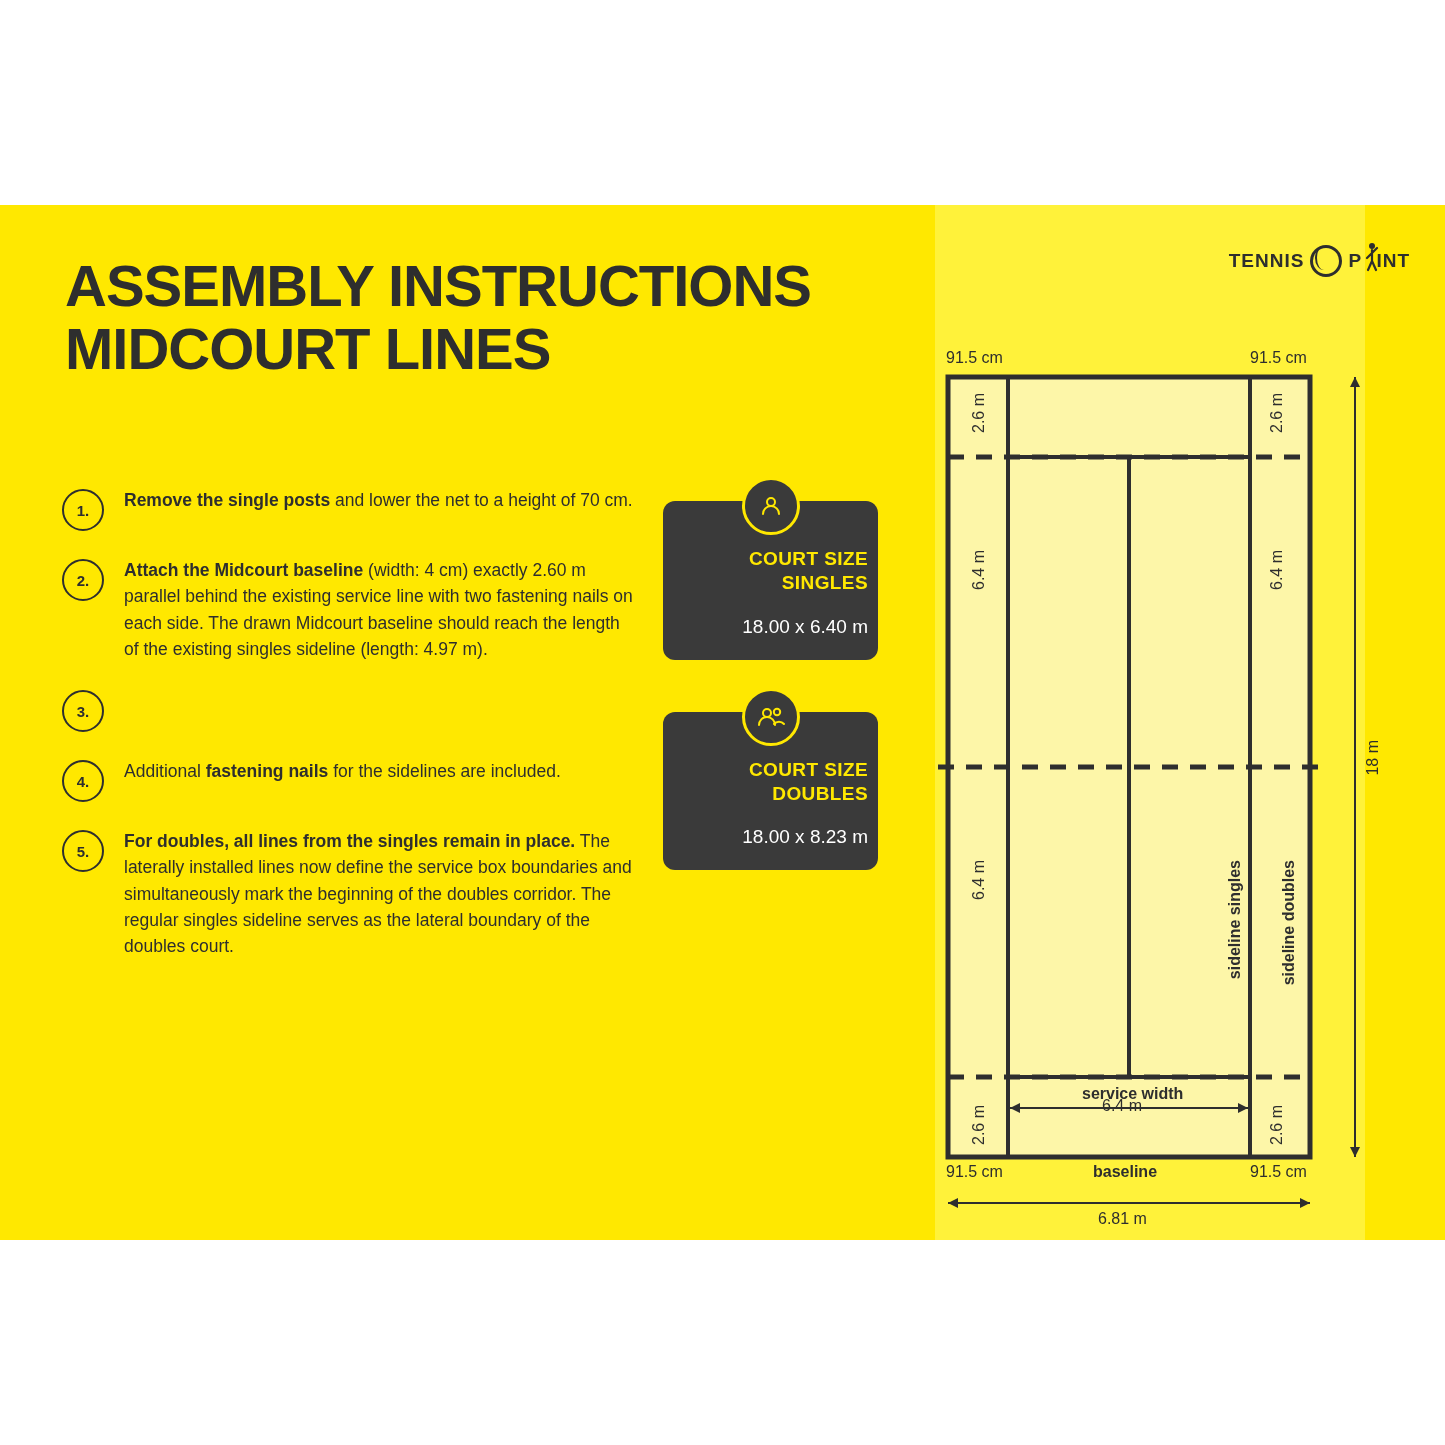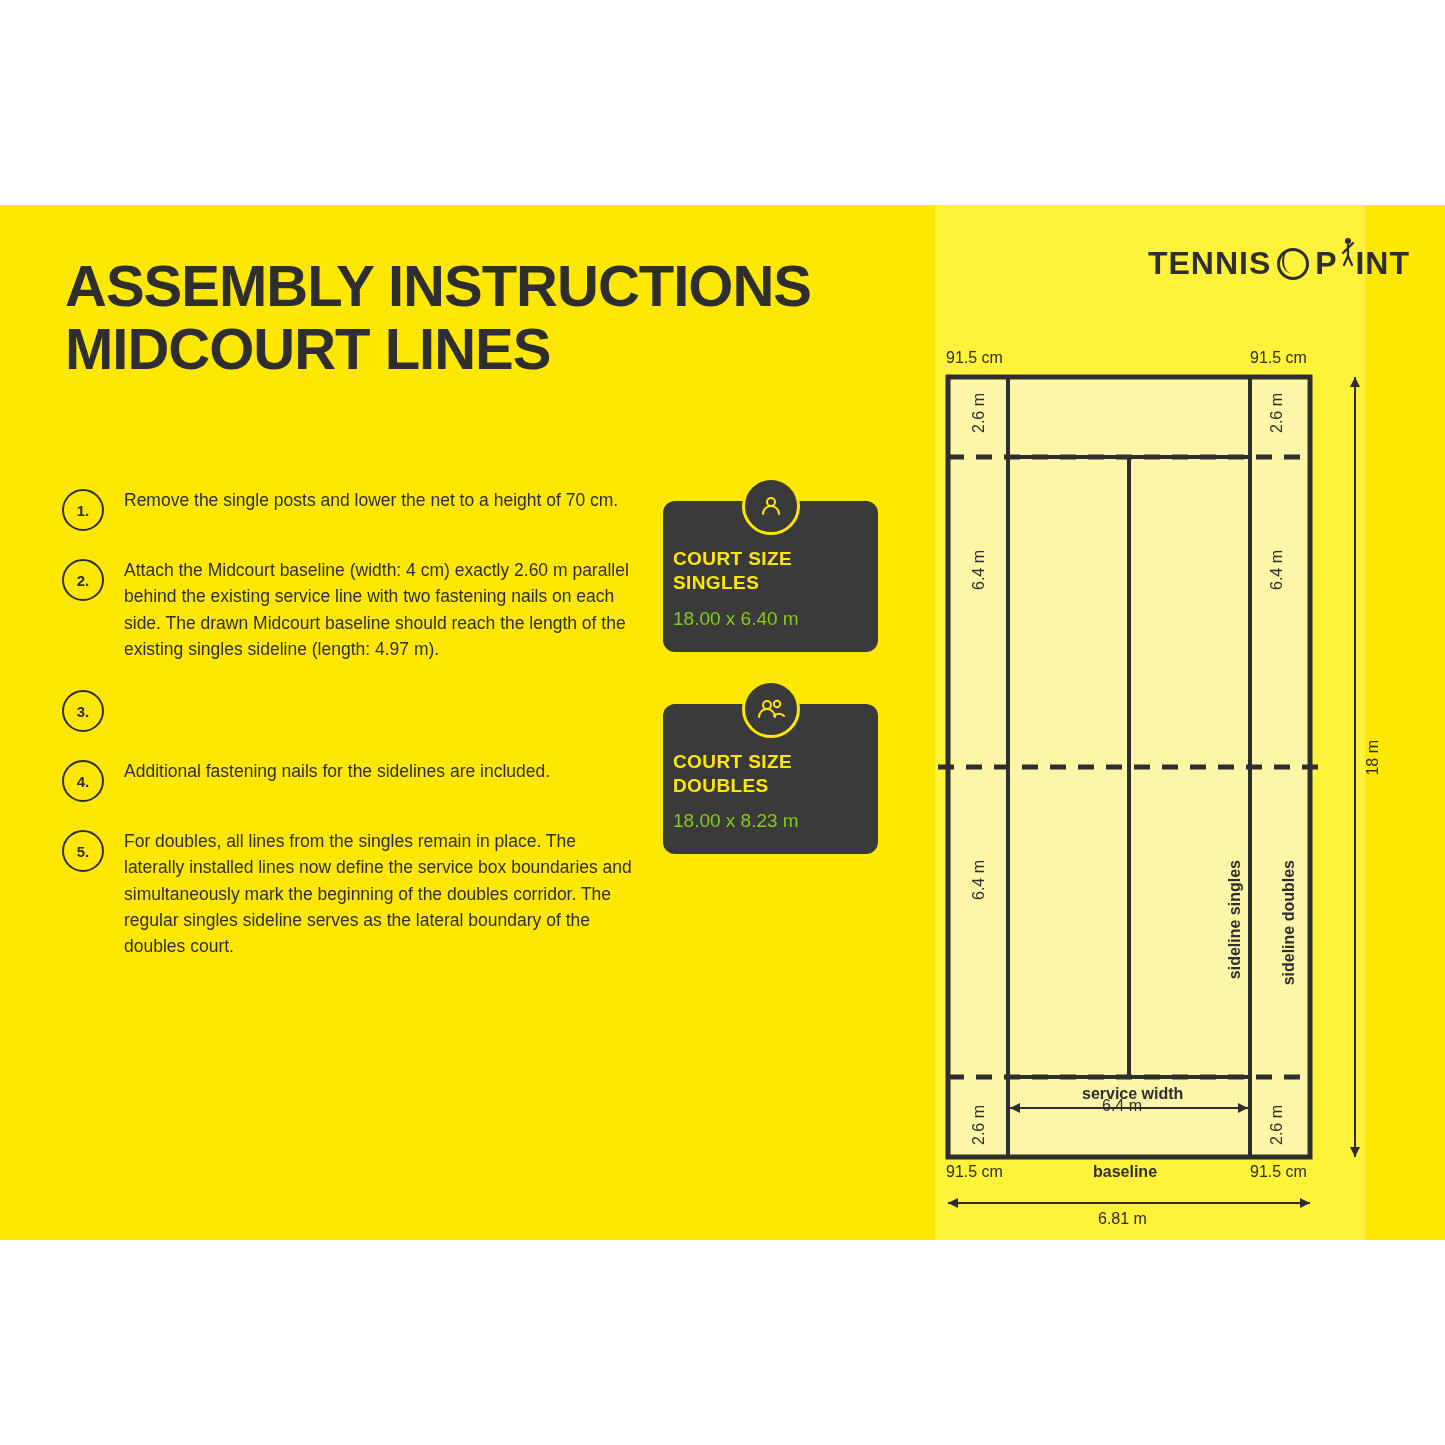--- a/index.html
+++ b/index.html
@@ -32,21 +32,21 @@
     background: #fff23a;
   }
   .brand {
     position: absolute;
     right: 35px;
     top: 40px;
     display: flex;
     align-items: center;
     gap: 4px;
     font-weight: bold;
-    font-size: 32px;
+    font-size: 19px;
     letter-spacing: 1px;
     color: #2e2e2e;
   }
   .brand .ball {
     display: inline-block;
     width: 26px;
     height: 26px;
     border: 3px solid #2e2e2e;
     border-radius: 50%;
     position: relative;
@@ -98,33 +98,33 @@
     font-weight: bold;
     color: #2e2e2e;
     margin-right: 20px;
     margin-top: 2px;
   }
   .step-text {
     font-size: 17.5px;
     line-height: 1.5;
     color: #2e2e2e;
   }
-  .step-text b { font-weight: normal; text-align: center; }
+  .step-text b { font-weight: bold; text-align: center; }
 
   .cards {
     position: absolute;
     left: 663px;
     top: 296px;
     width: 215px;
   }
   .card {
     background: #3a3a3a;
     border-radius: 12px;
     padding: 46px 10px 22px 10px;
-    text-align: left;
+    text-align: right;
     position: relative;
     margin-bottom: 52px;
   }
   .card-icon {
     position: absolute;
     left: 50%;
     top: -24px;
     transform: translateX(-50%);
     width: 52px;
     height: 52px;
@@ -136,23 +136,23 @@
     justify-content: center;
   }
   .card-title {
     color: #ffe800;
     font-weight: bold;
     font-size: 19px;
     line-height: 1.28;
     letter-spacing: 0.4px;
   }
   .card-value {
-    color: #84cc16;
+    color: #ffffff;
     font-size: 19px;
-    margin-top: 12px;
+    margin-top: 20px;
   }
 
   .court-wrap {
     position: absolute;
     left: 930px;
     top: 130px;
     width: 470px;
     height: 880px;
   }
   .court-label {

